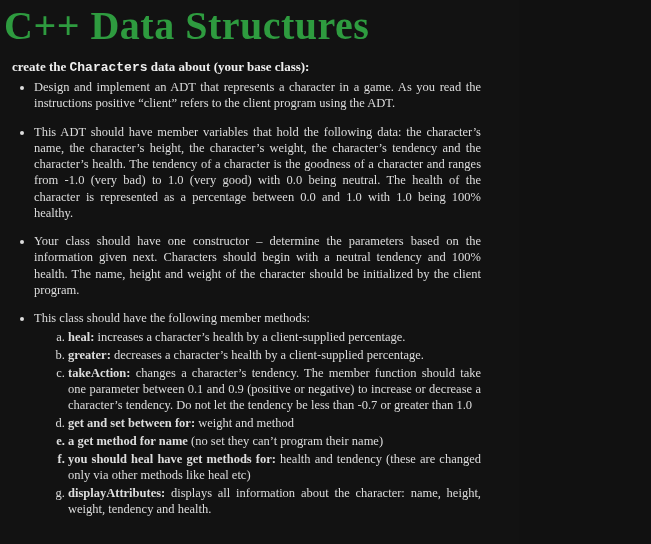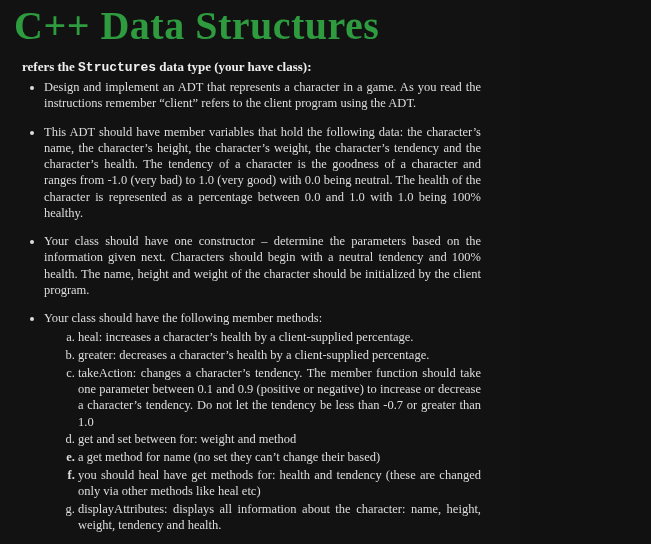--- a/index.html
+++ b/index.html
@@ -7,21 +7,21 @@
     padding: 0;
     background: #111;
     color: #ddd;
     font-family: "Times New Roman", Times, serif;
     width: 651px;
   }
   .page {
     width: 519px;
     min-height: 544px;
     box-sizing: border-box;
-    padding: 0 8px 10px 10px;
+    padding: 0 8px 10px 0;
     background: #121212;
   }
   .title {
     color: #2e9b3f;
     font-size: 40px;
     font-family: "Times New Roman", Times, serif;
     margin: 0 0 10px 4px;
     padding-top: 2px;
     letter-spacing: 0.5px;
   }
@@ -55,58 +55,58 @@
   ol.methods > li {
     font-size: 12.5px;
     line-height: 1.3;
     color: #ddd;
     margin: 1.5px 0;
     text-align: justify;
   }
   ol.methods > li::marker {
     color: #ddd;
   }
-  .mname { font-weight: normal; }
+  .mname { font-weight: bold; }
   ol.methods > li.bold-marker::marker { font-weight: bold; }
 </style>
 </head>
 <body>
 
 <div class="page">
 
   <h1 class="title">C++ Data Structures</h1>
 
   <div class="intro">
-    <span>refers the </span><span class="code">Structures</span><span> data type (your have class):</span>
+    <span>create the </span><span class="code">Characters</span><span> data about (your base class):</span>
   </div>
 
   <ul class="bullets">
-    <li>Design and implement an ADT that represents a character in a game.  As you read the instructions remember “client” refers to the client program using the ADT.</li>
+    <li>Design and implement an ADT that represents a character in a game.  As you read the instructions positive “client” refers to the client program using the ADT.</li>
     <li>This ADT should have member variables that hold the following data:  the character’s name, the character’s height, the character’s weight, the character’s tendency and the character’s health.  The tendency of a character is the goodness of a character and ranges from -1.0 (very bad) to 1.0 (very good) with 0.0 being neutral.  The health of the character is represented as a percentage between 0.0 and 1.0 with 1.0 being 100% healthy.</li>
     <li>Your class should have one constructor – determine the parameters based on the information given next.  Characters should begin with a neutral tendency and 100% health.  The name, height and weight of the character should be initialized by the client program.</li>
     <li style="margin-bottom:2px;">
-      <span>Your class should have the following member methods:</span>
+      <span>This class should have the following member methods:</span>
     </li>
   </ul>
 
   <ol class="methods">
     <li>
       <span class="mname">heal:</span><span>  increases a character’s health by a client-supplied percentage.</span>
     </li>
     <li>
       <span class="mname">greater:</span><span>  decreases a character’s health by a client-supplied percentage.</span>
     </li>
     <li>
       <span class="mname">takeAction:</span><span>  changes a character’s tendency.  The member function should take one parameter between 0.1 and 0.9 (positive or negative) to increase or decrease a character’s tendency.  Do not let the tendency be less than -0.7 or greater than 1.0</span>
     </li>
     <li>
       <span class="mname">get and set between for:</span><span>  weight and method</span>
     </li>
     <li class="bold-marker">
-      <span class="mname">a get method for name</span><span> (no set they can’t change their based)</span>
+      <span class="mname">a get method for name</span><span> (no set they can’t program their name)</span>
     </li>
     <li class="bold-marker">
       <span class="mname">you should heal have get methods for:</span><span>  health and tendency (these are changed only via other methods like heal etc)</span>
     </li>
     <li>
       <span class="mname">displayAttributes:</span><span>  displays all information about the character:  name, height, weight, tendency and health.</span>
     </li>
   </ol>
 
 </div>

